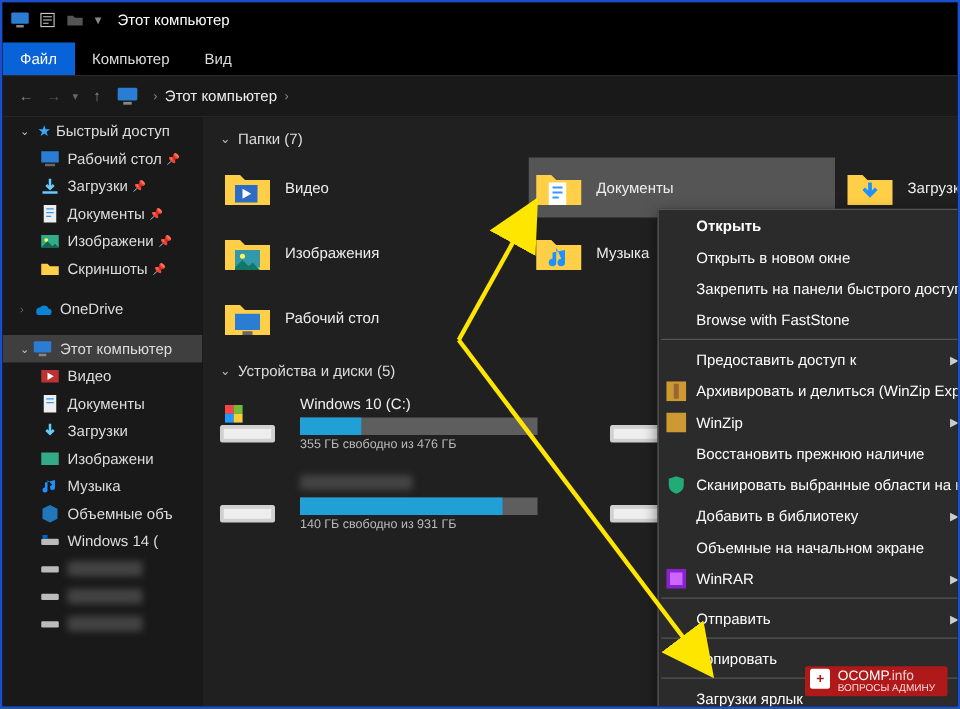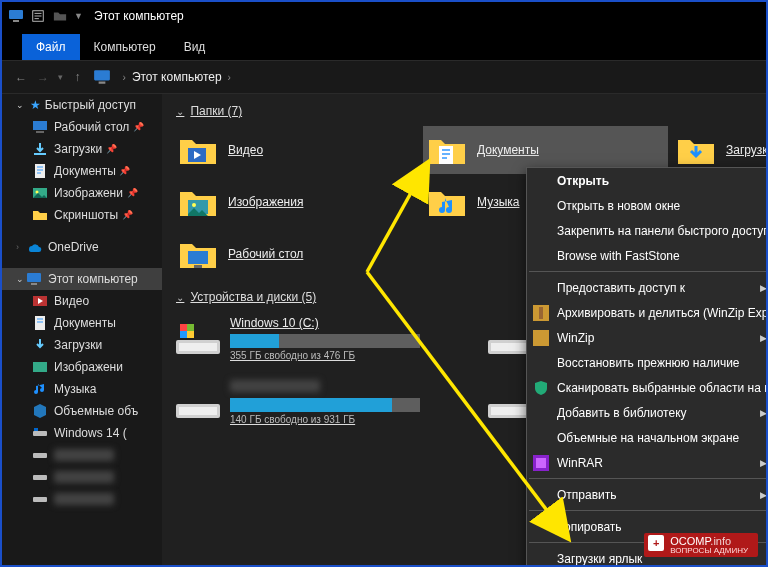--- a/index.html
+++ b/index.html
@@ -4,50 +4,50 @@
 <style>
   * { margin:0; padding:0; box-sizing:border-box; font-family:"Segoe UI",Arial,sans-serif; }
   body { background:#fff; }
   .frame { width:768px; height:567px; border:2px solid #1a4fc9; background:#000; position:relative; overflow:hidden; }
   
   .titlebar { height:28px; background:#000; display:flex; align-items:center; padding:0 6px; color:#fff; font-size:12px; }
   .titlebar .tb-ico { width:16px; height:16px; margin-right:6px; }
   .titlebar .qat { width:16px; height:16px; margin-right:6px; display:flex; align-items:center; justify-content:center; color:#ccc; }
   .titlebar .drop { width:10px; color:#888; font-size:9px; margin-right:10px; }
   
-  .ribbon { height:30px; background:#000; display:flex; align-items:flex-end;padding-left:20px; }
+  .ribbon { height:30px; background:#000; display:flex; align-items:flex-end; }
   .ribbon .file-tab { background:#0a62d9; color:#fff; padding:6px 14px; font-size:12px; }
   .ribbon .rtab { color:#ddd; padding:6px 14px; font-size:12px; }
   
   .nav { height:34px; background:#191919; border-top:1px solid #2a2a2a; border-bottom:1px solid #2a2a2a; display:flex; align-items:center; padding:0 8px; color:#ccc; font-size:12px; }
   .nav .navbtn { width:22px; height:22px; display:flex; align-items:center; justify-content:center; color:#888; }
   .nav .sep { margin:0 4px; color:#666; }
   .nav .pc-ico { width:18px; height:18px; margin:0 6px 0 4px; }
   .nav .crumb { color:#eee; }
   .nav .chev { color:#888; margin:0 6px; font-size:10px; }
   
   .main { display:flex; height:calc(100% - 92px); }
   .sidebar { width:160px; background:#191919; color:#ddd; font-size:12px; overflow:hidden; }
   .sb-item { height:22px; display:flex; align-items:center; padding-left:14px; }
   .sb-item.child { padding-left:30px; }
   .sb-item.sel { background:#3f3f3f; }
   .sb-item .carat { width:10px; color:#ccc; font-size:9px; }
   .sb-item .star { color:#3aa6ff; }
   .sb-item .ico { width:16px; height:16px; margin-right:6px; flex-shrink:0; }
   .sb-spacer { height:10px; }
-  .content { flex:1; background:#202020; color:#ddd; font-size:12px; position:relative; overflow:hidden;text-decoration:underline; }
+  .content { flex:1; background:#202020; color:#ddd; font-size:12px; position:relative; overflow:hidden; }
   .group-header { padding:10px 14px 6px; color:#ddd; font-size:12px; display:flex; align-items:center; }
   .group-header::before { content:"⌄"; color:#bbb; margin-right:6px; font-size:10px; }
   .grid { display:flex; flex-wrap:wrap; padding-left:10px; }
   .tile { width:245px; height:48px; display:flex; align-items:center; padding:4px; margin:2px; }
   .tile.sel { background:#555; }
   .tile .fico { width:40px; height:40px; margin-right:10px; flex-shrink:0; }
   .tile .lbl { font-size:12px; color:#eee; }
   
-  .drive { width:300px; height:56px; display:flex; padding:4px; margin:2px 2px 6px 10px; }
+  .drive { width:300px; height:56px; display:flex; padding:4px; margin:2px 2px 6px 10px;gap:10px; }
   .drive .dico { width:44px; height:36px; margin-right:10px; flex-shrink:0; margin-top:6px; }
   .drive-info { flex:1; }
   .drive-name { font-size:12px; color:#eee; height:16px; margin-bottom:2px; }
   .bar { height:14px; background:#5e5e5e; width:190px; margin-bottom:2px; position:relative; }
   .bar .fill { height:100%; background:#21a0d8; }
   .drive-free { font-size:10px; color:#bbb; }
   .drive-row { display:flex; }
   .drive.small { width:200px; }
   .drive.small .bar { width:110px; }
   

